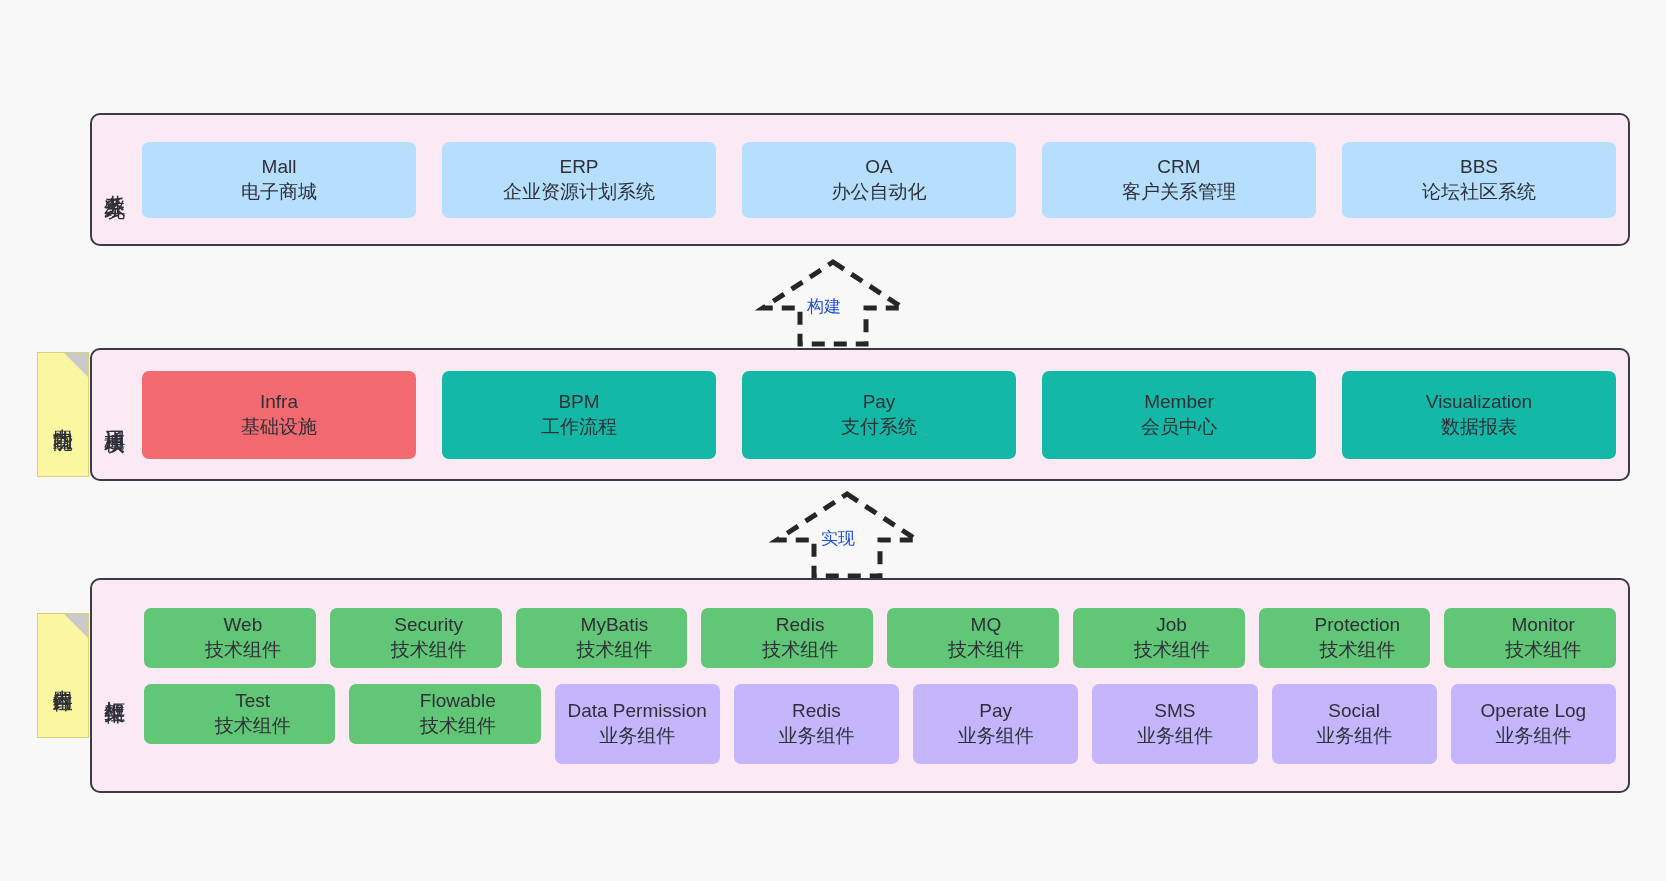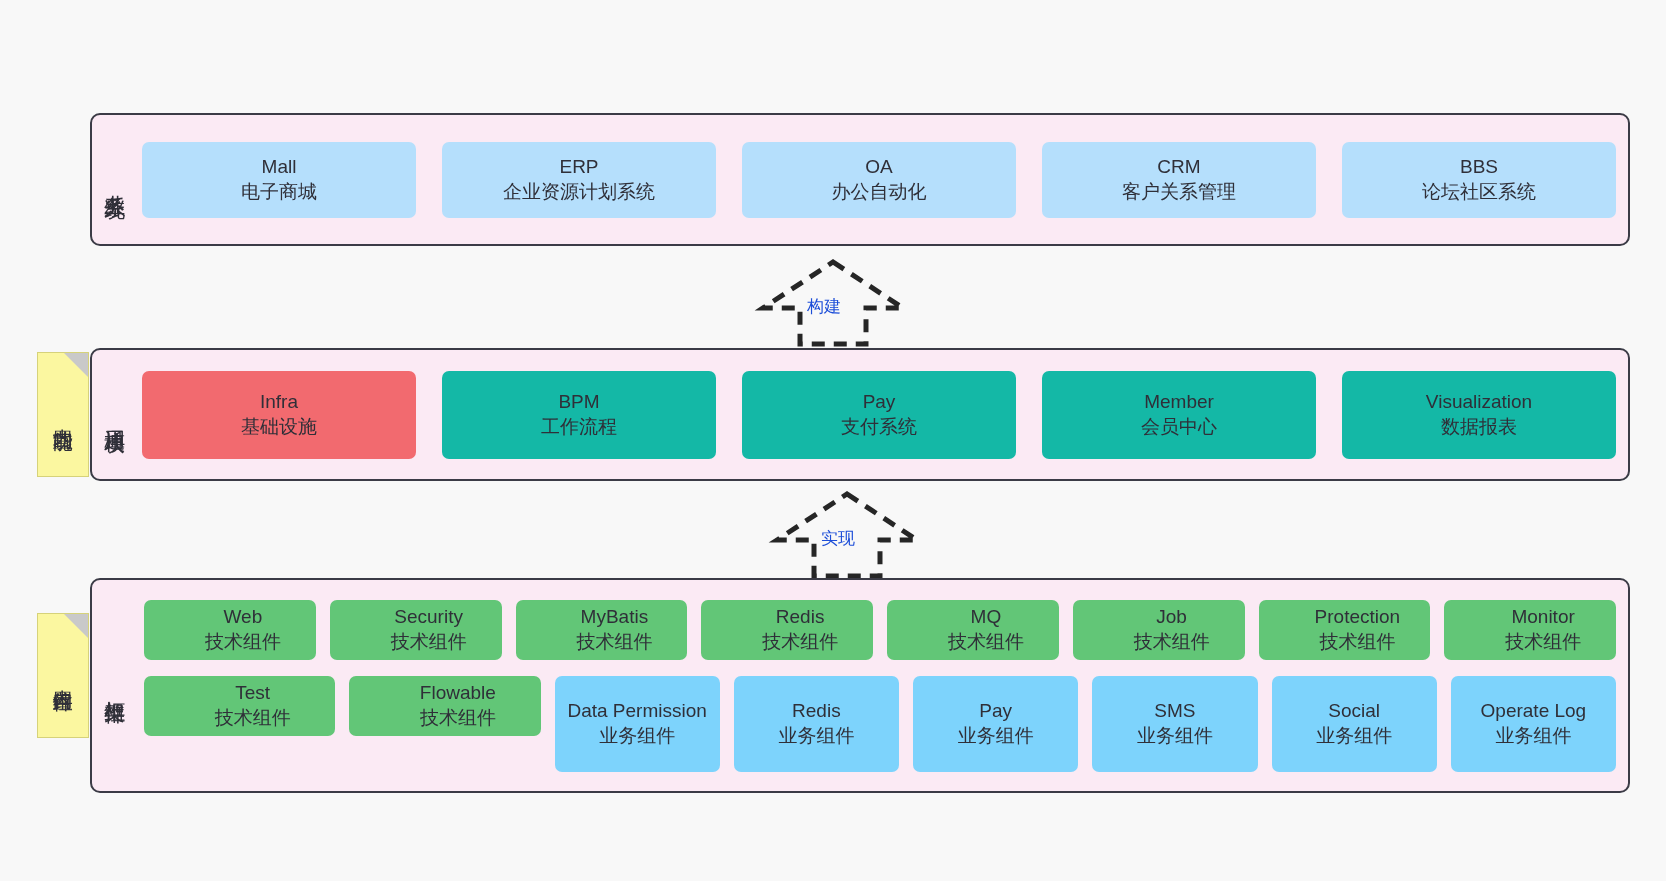--- a/index.html
+++ b/index.html
@@ -74,21 +74,21 @@
     padding:6px 4px;
     user-select:none;
   }
   .card .t1{font-size:19px;}
   .card .t2{font-size:19px;}
 
   .blue{background:#b5dffc;height:76px;}
   .red{background:#f26a6f;height:88px;}
   .pink{background:#14b8a6;height:88px;}
   .green{background:#62c677;height:60px;padding-left:30px;}
-  .lgreen{background:#7dd3fc;height:96px;}
+  .lgreen{background:#c4b5fd;height:80px;}
 
   
   .note{
     position:absolute;
     background:#fbf7a0;
     border:1px solid #d6d27a;
     box-sizing:border-box;
     display:flex;
     align-items:center;
     justify-content:center;

